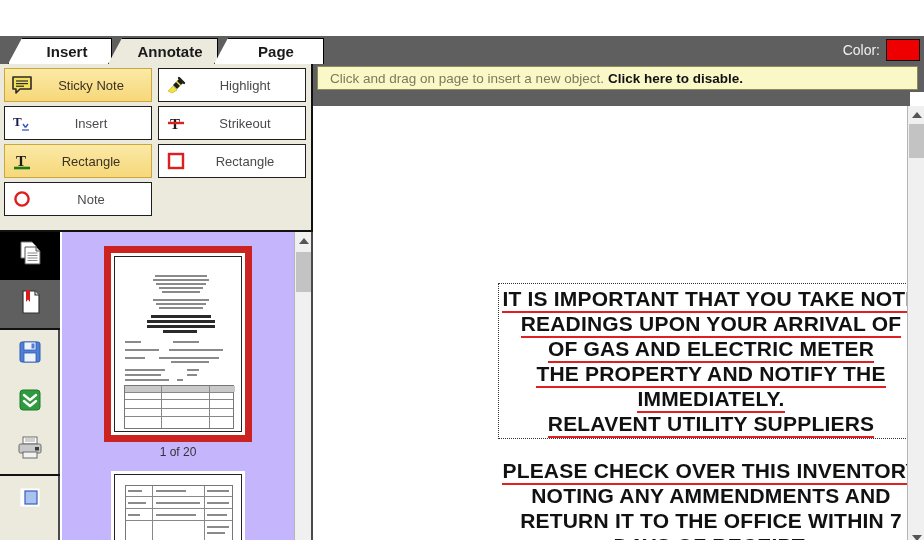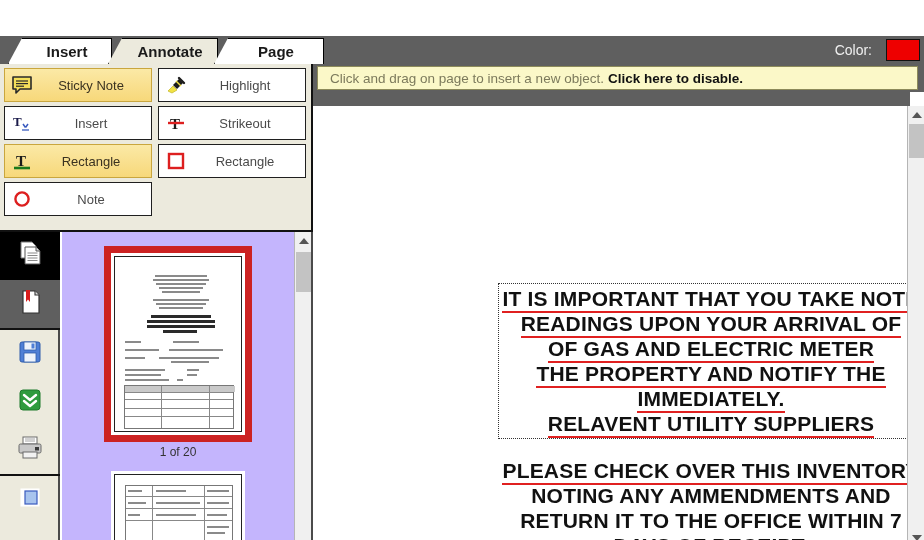--- a/index.html
+++ b/index.html
@@ -90,21 +90,21 @@
     white-space: nowrap;
   }
   .toolbtn.hot .lbl { color: #3a3220; }
 
   
   .colorarea {
     position: absolute; right: 0; top: 0;
     height: 28px;
     display: flex; align-items: center;
     padding-right: 4px;
-    gap: 14px;
+    gap: 6px;
   }
   .colorlabel { font-size: 14px; color: #f0f0f0; }
   .colorswatch {
     width: 34px; height: 22px;
     background: #ee0000;
     border: 1px solid #111;
     cursor: pointer;
   }
 
   

